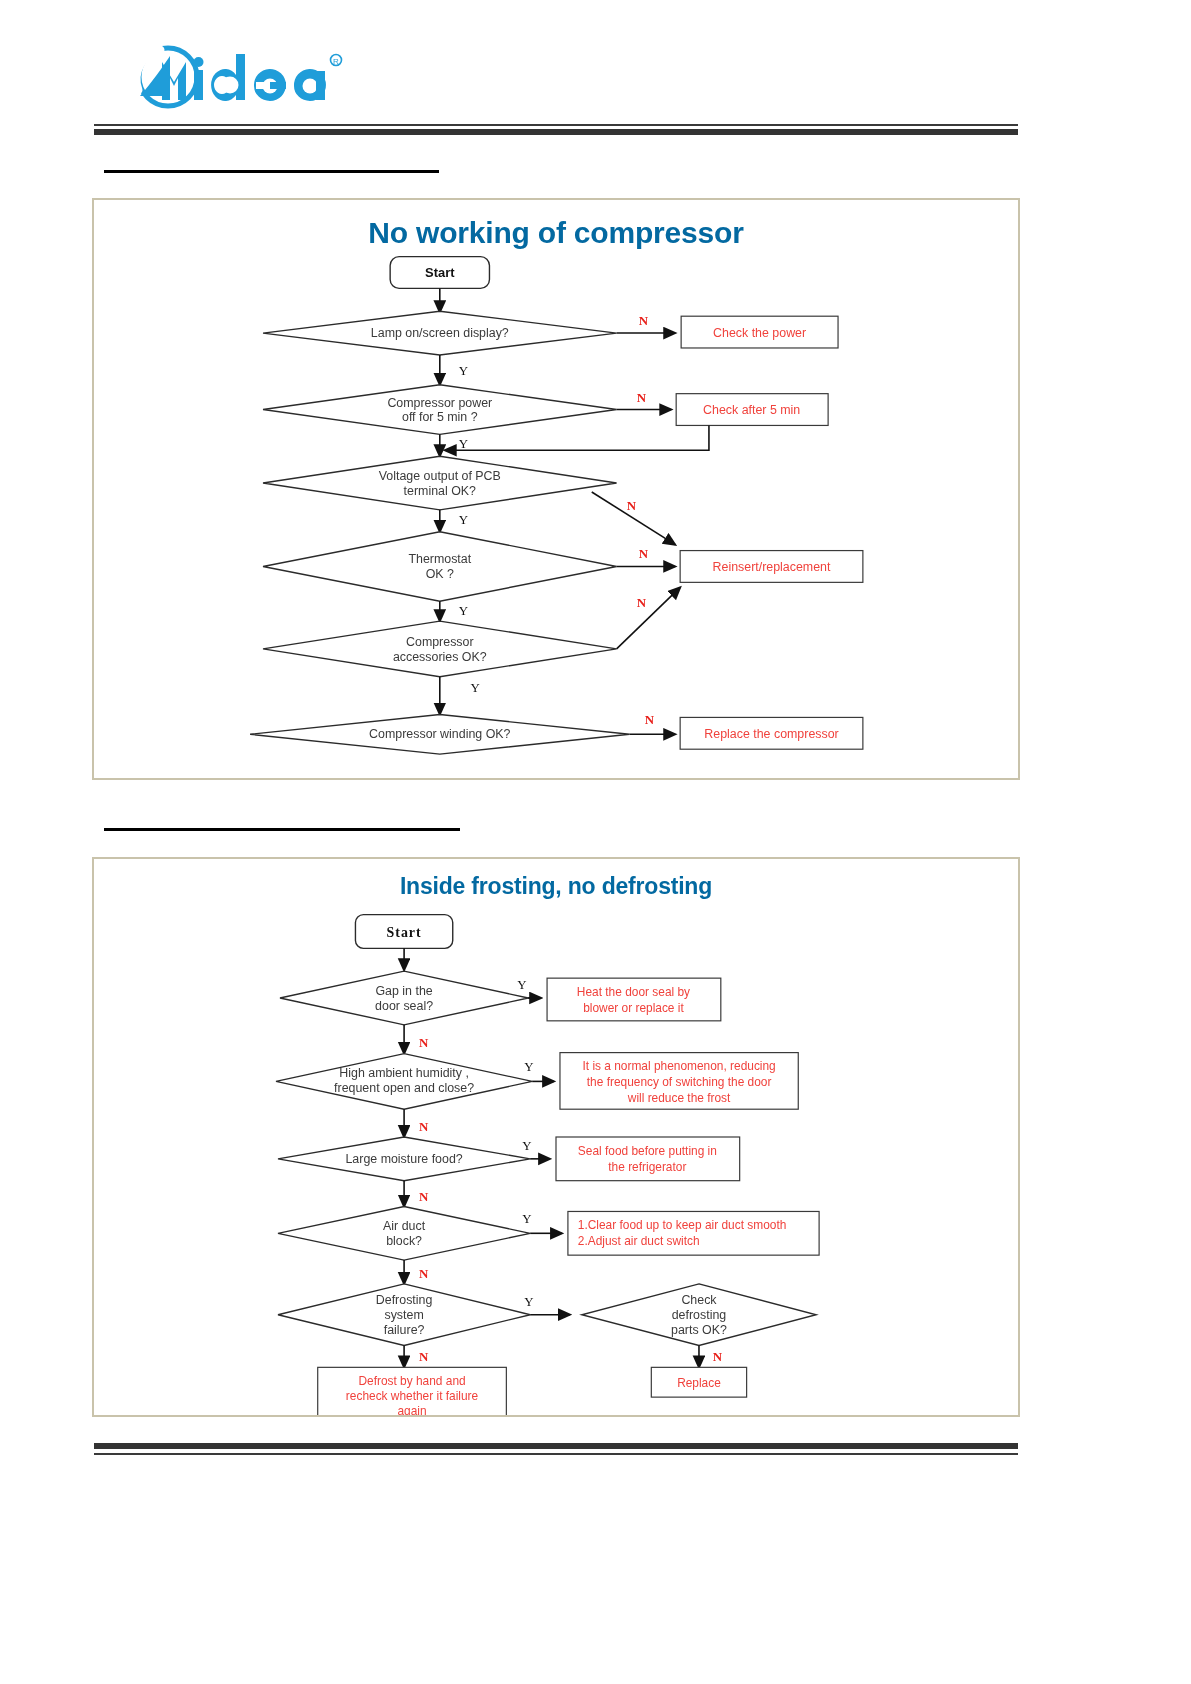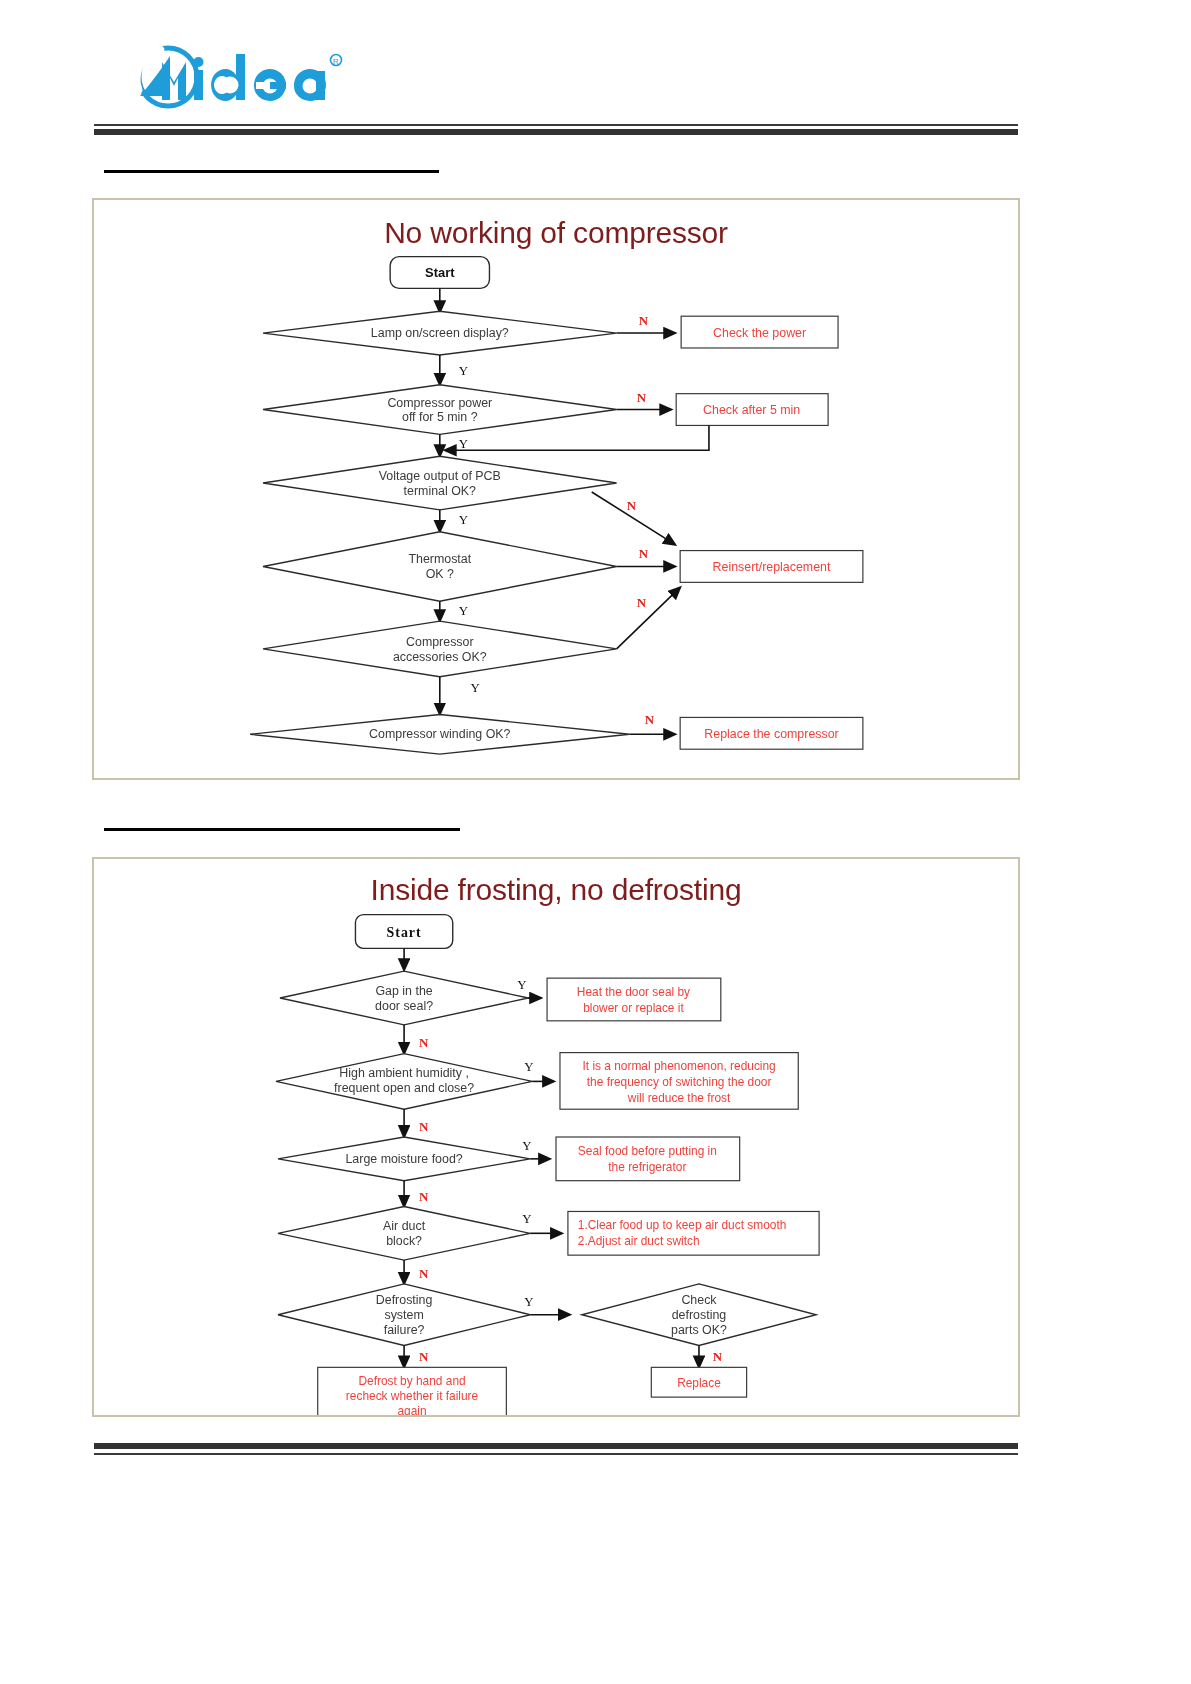--- a/index.html
+++ b/index.html
@@ -15,21 +15,21 @@
   .hdr-rule-thick{position:absolute;left:94px;top:129px;width:924px;height:6px;background:#333333;}
 
   
   .sec-rule{position:absolute;height:3px;background:#000000;}
 
   
   .panel{position:absolute;background:#ffffff;border:2px solid #c9c3ab;box-sizing:border-box;}
 
   .fc-title{
     position:absolute;width:100%;text-align:center;
-    font-weight:normal;color:#7f1d1d;letter-spacing:-0.2px;
+    font-weight:bold;color:#0369a1;letter-spacing:-0.2px;
   }
 
   
   .flow{position:absolute;left:0;top:0;width:100%;height:100%;}
 
   
   .ftr-rule-thick{position:absolute;left:94px;top:1443px;width:924px;height:6px;background:#333333;}
   .ftr-rule-thin{position:absolute;left:94px;top:1453px;width:924px;height:2px;background:#3a3a3a;}
 
   
@@ -180,21 +180,21 @@
     <g>
       <rect x="589" y="521" width="184" height="32" class="shape-thin"></rect>
       <text class="act" x="681" y="542" text-anchor="middle">Replace the compressor</text>
     </g>
   </svg>
 </div>
 
 <div class="sec-rule" style="left:104px;top:828px;width:356px;"></div>
 
 <div class="panel" style="left:92px;top:857px;width:928px;height:560px;">
-  <div class="fc-title" style="top:14px;font-size:30px;">Inside frosting, no defrosting</div>
+  <div class="fc-title" style="top:14px;font-size:23px;">Inside frosting, no defrosting</div>
 
   <svg class="flow" viewBox="0 0 928 560" xmlns="http://www.w3.org/2000/svg">
 
     <g>
       <rect x="262" y="56" width="98" height="34" rx="8" ry="8" class="shape"></rect>
       <text class="start-t2" x="311" y="79" text-anchor="middle">Start</text>
     </g>
     <line class="conn" x1="311" y1="90" x2="311" y2="112" marker-end="url(#ah)"></line>
 
     <g>

